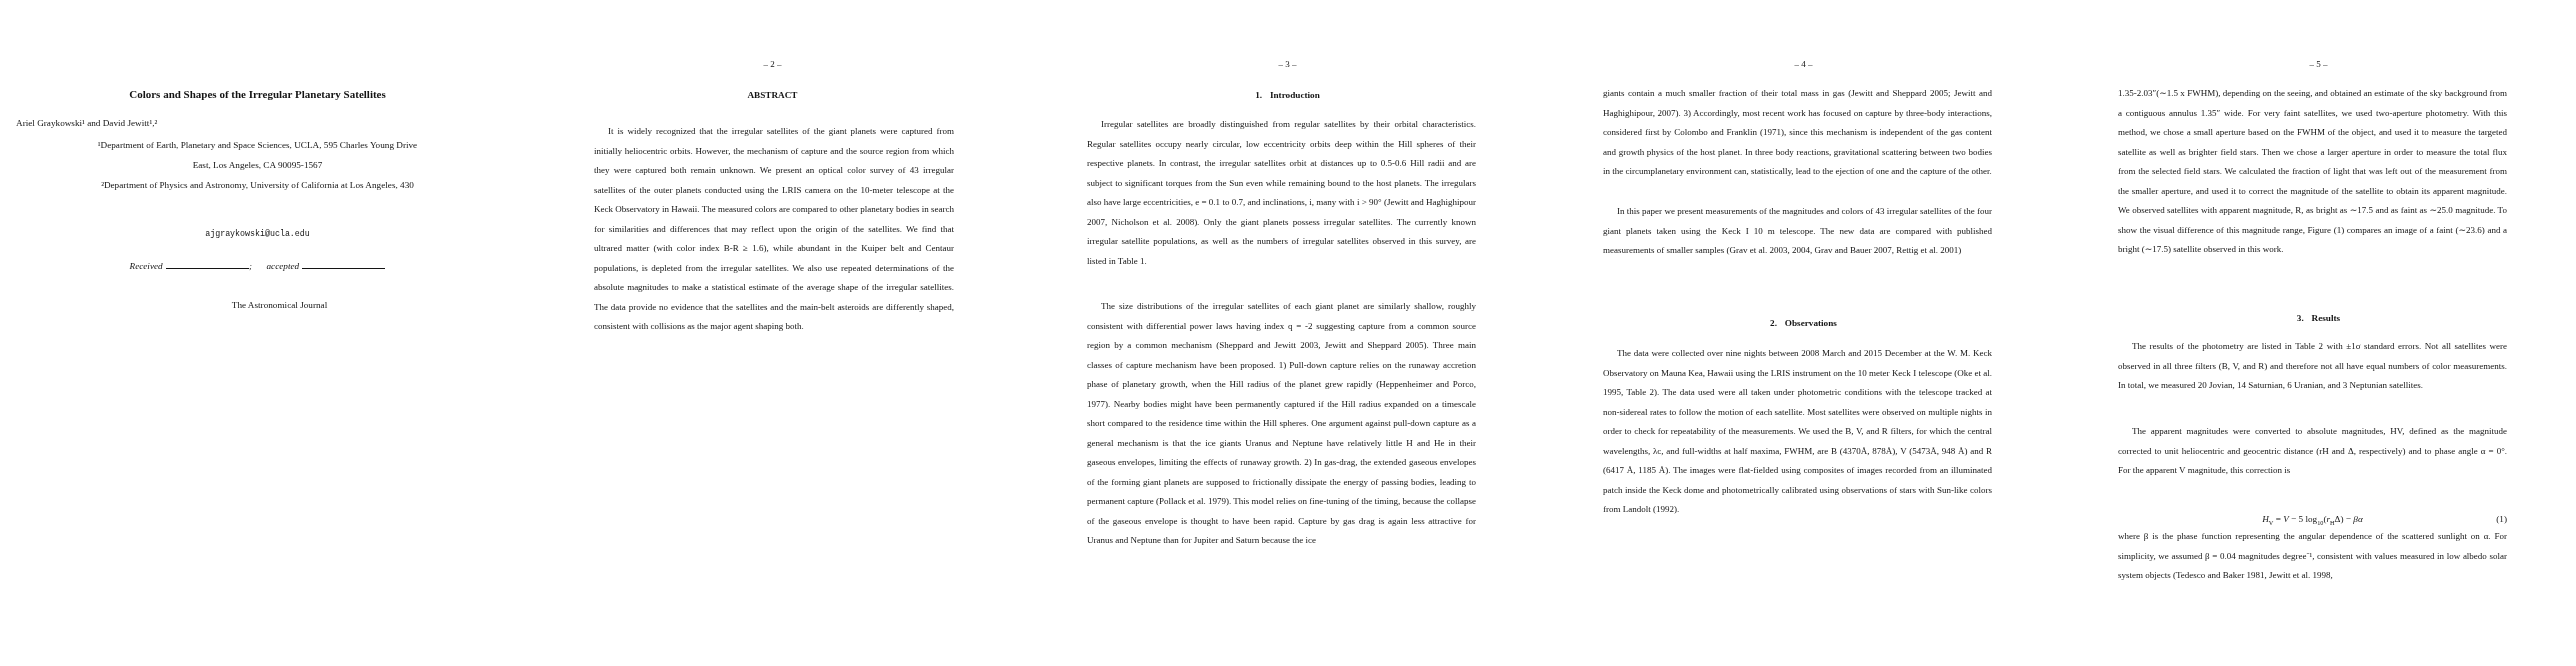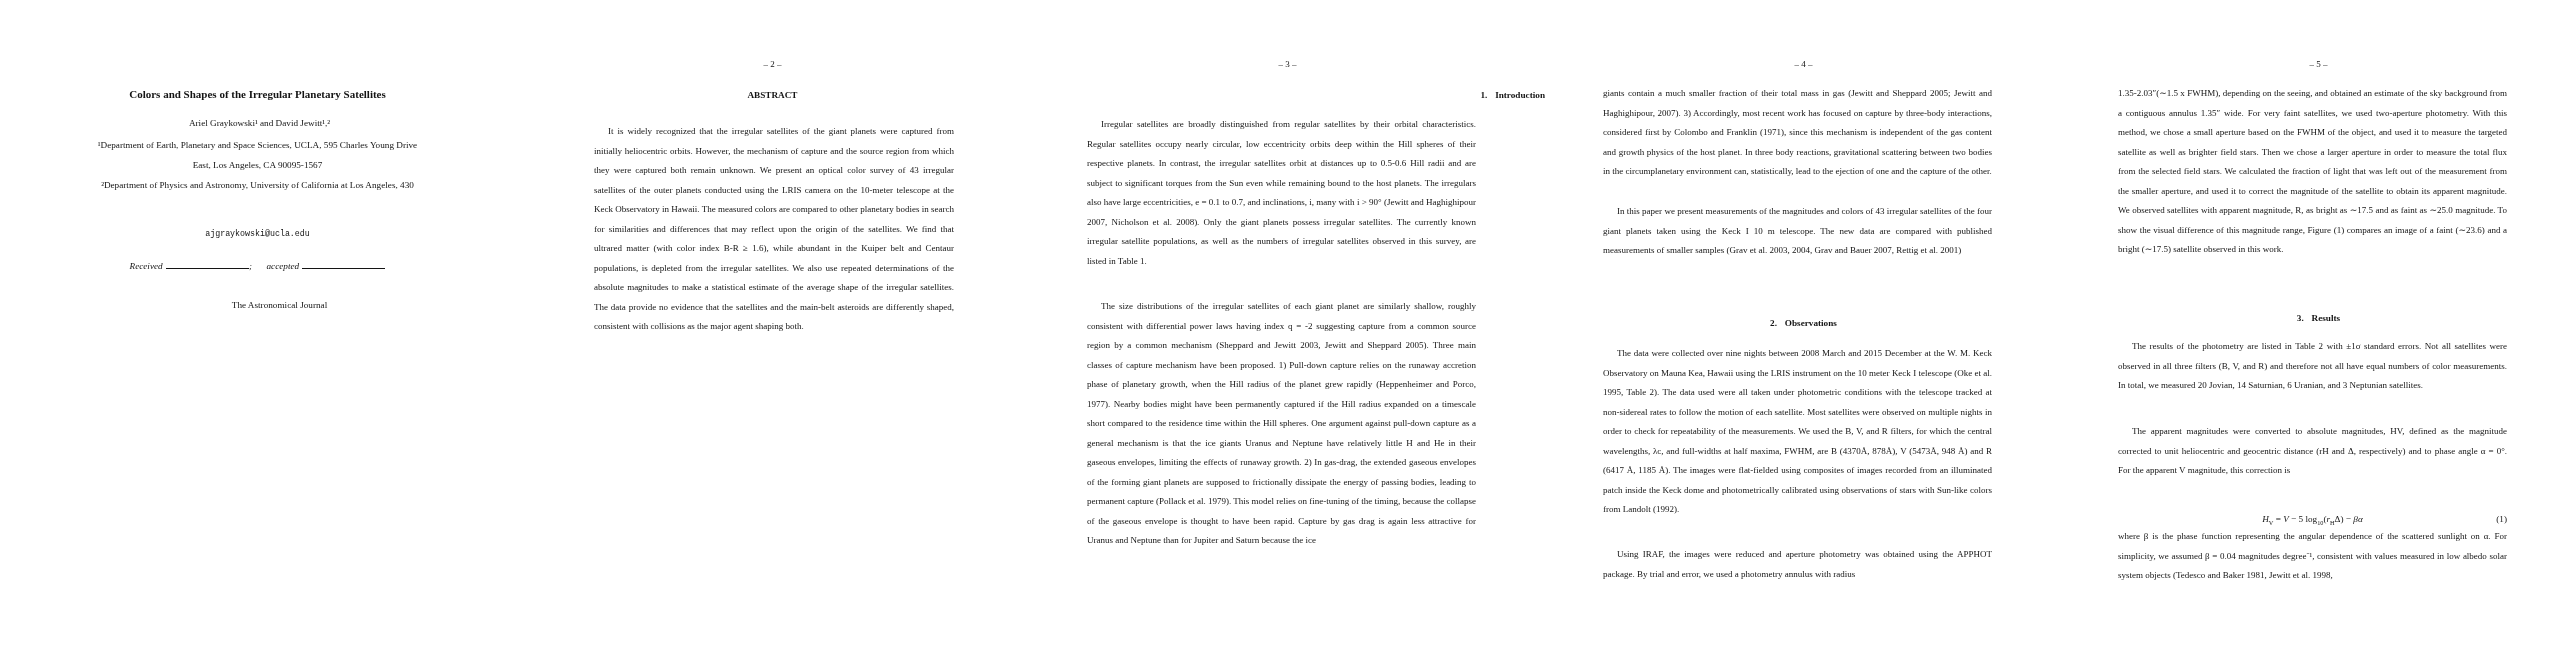--- a/index.html
+++ b/index.html
@@ -21,21 +21,21 @@
   }
 
   .pgnum { position:absolute; top:59px; left:0; right:0; text-align:center; font-size:9px; }
 
   .blk { position:absolute; font-size:9px; line-height:19.5px; }
   .just { text-align:justify; text-justify:inter-word; }
   .indent { text-indent:14px; }
 
   .title-blk { position:absolute; top:88px; left:33px; right:33px; text-align:center;
                font-size:11px; font-weight:bold; line-height:13.3px; }
-  .authors-blk { position:absolute; top:118px; left:4px; right:0; text-align:center; font-size:9.2px; }
+  .authors-blk { position:absolute; top:118px; left:16px; right:0; font-size:9.2px; }
   .affil-blk { position:absolute; top:135px; left:22px; right:22px; text-align:center;
                font-size:9.2px; line-height:20px; }
   .email-blk { position:absolute; top:229px; left:0; right:0; text-align:center;
                font-family:"Liberation Mono", monospace; font-size:8.3px; }
   .received-blk { position:absolute; top:260px; left:0; right:0; text-align:center; font-size:9.2px;font-style:italic; }
   .blank-line { display:inline-block; width:83px; border-bottom:0.7px solid #141414;
                 height:1em; vertical-align:baseline; margin-left:3.3px; }
   .journal-blk { position:absolute; top:300px; left:0; right:0; text-align:center; font-size:9.2px;padding-left:44px; }
 
   .sec-heading { position:absolute; left:0; right:0; text-align:center;
@@ -79,36 +79,35 @@
   </div>
 
   <div class="page p2">
     <div class="pgnum">– 2 –</div>
     <div class="sec-heading abstract-head">ABSTRACT</div>
     <div class="blk just indent abstract-body">It is widely recognized that the irregular satellites of the giant planets were captured from initially heliocentric orbits. However, the mechanism of capture and the source region from which they were captured both remain unknown. We present an optical color survey of 43 irregular satellites of the outer planets conducted using the LRIS camera on the 10-meter telescope at the Keck Observatory in Hawaii. The measured colors are compared to other planetary bodies in search for similarities and differences that may reflect upon the origin of the satellites. We find that ultrared matter (with color index B-R ≥ 1.6), while abundant in the Kuiper belt and Centaur populations, is depleted from the irregular satellites. We also use repeated determinations of the absolute magnitudes to make a statistical estimate of the average shape of the irregular satellites. The data provide no evidence that the satellites and the main-belt asteroids are differently shaped, consistent with collisions as the major agent shaping both.</div>
   </div>
 
   <div class="page p3">
     <div class="pgnum">– 3 –</div>
-    <div class="sec-heading" style="top:90px;text-align:right;">
+    <div class="sec-heading" style="top:90px;">
       <span>1.</span><span class="sec-title">Introduction</span>
     </div>
     <div class="blk just indent col" style="top:115px;">Irregular satellites are broadly distinguished from regular satellites by their orbital characteristics. Regular satellites occupy nearly circular, low eccentricity orbits deep within the Hill spheres of their respective planets. In contrast, the irregular satellites orbit at distances up to 0.5-0.6 Hill radii and are subject to significant torques from the Sun even while remaining bound to the host planets. The irregulars also have large eccentricities, e = 0.1 to 0.7, and inclinations, i, many with i &gt; 90° (Jewitt and Haghighipour 2007, Nicholson et al. 2008). Only the giant planets possess irregular satellites. The currently known irregular satellite populations, as well as the numbers of irregular satellites observed in this survey, are listed in Table 1.</div>
     <div class="blk just indent col" style="top:297px;">The size distributions of the irregular satellites of each giant planet are similarly shallow, roughly consistent with differential power laws having index q = -2 suggesting capture from a common source region by a common mechanism (Sheppard and Jewitt 2003, Jewitt and Sheppard 2005). Three main classes of capture mechanism have been proposed. 1) Pull-down capture relies on the runaway accretion phase of planetary growth, when the Hill radius of the planet grew rapidly (Heppenheimer and Porco, 1977). Nearby bodies might have been permanently captured if the Hill radius expanded on a timescale short compared to the residence time within the Hill spheres. One argument against pull-down capture as a general mechanism is that the ice giants Uranus and Neptune have relatively little H and He in their gaseous envelopes, limiting the effects of runaway growth. 2) In gas-drag, the extended gaseous envelopes of the forming giant planets are supposed to frictionally dissipate the energy of passing bodies, leading to permanent capture (Pollack et al. 1979). This model relies on fine-tuning of the timing, because the collapse of the gaseous envelope is thought to have been rapid. Capture by gas drag is again less attractive for Uranus and Neptune than for Jupiter and Saturn because the ice</div>
   </div>
 
   <div class="page p4">
     <div class="pgnum">– 4 –</div>
     <div class="blk just col" style="top:84px;">giants contain a much smaller fraction of their total mass in gas (Jewitt and Sheppard 2005; Jewitt and Haghighipour, 2007). 3) Accordingly, most recent work has focused on capture by three-body interactions, considered first by Colombo and Franklin (1971), since this mechanism is independent of the gas content and growth physics of the host planet. In three body reactions, gravitational scattering between two bodies in the circumplanetary environment can, statistically, lead to the ejection of one and the capture of the other.</div>
     <div class="blk just indent col" style="top:202px;">In this paper we present measurements of the magnitudes and colors of 43 irregular satellites of the four giant planets taken using the Keck I 10 m telescope. The new data are compared with published measurements of smaller samples (Grav et al. 2003, 2004, Grav and Bauer 2007, Rettig et al. 2001)</div>
     <div class="sec-heading" style="top:318px;">
       <span>2.</span><span class="sec-title">Observations</span>
     </div>
     <div class="blk just indent col" style="top:344px;">The data were collected over nine nights between 2008 March and 2015 December at the W. M. Keck Observatory on Mauna Kea, Hawaii using the LRIS instrument on the 10 meter Keck I telescope (Oke et al. 1995, Table 2). The data used were all taken under photometric conditions with the telescope tracked at non-sidereal rates to follow the motion of each satellite. Most satellites were observed on multiple nights in order to check for repeatability of the measurements. We used the B, V, and R filters, for which the central wavelengths, λc, and full-widths at half maxima, FWHM, are B (4370Å, 878Å), V (5473Å, 948 Å) and R (6417 Å, 1185 Å). The images were flat-fielded using composites of images recorded from an illuminated patch inside the Keck dome and photometrically calibrated using observations of stars with Sun-like colors from Landolt (1992).</div>
-    <div class="blk just indent col" style="top:545px;">Using IRAF, the images were reduced and aperture photometry was obtained using the APPHOT package. By trial and error, we used a photometry annulus with radius</div>
   </div>
 
   <div class="page p5">
     <div class="pgnum">– 5 –</div>
     <div class="blk just col" style="top:84px;">1.35-2.03″(∼1.5 x FWHM), depending on the seeing, and obtained an estimate of the sky background from a contiguous annulus 1.35″ wide. For very faint satellites, we used two-aperture photometry. With this method, we chose a small aperture based on the FWHM of the object, and used it to measure the targeted satellite as well as brighter field stars. Then we chose a larger aperture in order to measure the total flux from the selected field stars. We calculated the fraction of light that was left out of the measurement from the smaller aperture, and used it to correct the magnitude of the satellite to obtain its apparent magnitude. We observed satellites with apparent magnitude, R, as bright as ∼17.5 and as faint as ∼25.0 magnitude. To show the visual difference of this magnitude range, Figure (1) compares an image of a faint (∼23.6) and a bright (∼17.5) satellite observed in this work.</div>
     <div class="sec-heading" style="top:313px;">
       <span>3.</span><span class="sec-title">Results</span>
     </div>
     <div class="blk just indent col" style="top:337px;">The results of the photometry are listed in Table 2 with ±1σ standard errors. Not all satellites were observed in all three filters (B, V, and R) and therefore not all have equal numbers of color measurements. In total, we measured 20 Jovian, 14 Saturnian, 6 Uranian, and 3 Neptunian satellites.</div>
     <div class="blk just indent col" style="top:422px;">The apparent magnitudes were converted to absolute magnitudes, HV, defined as the magnitude corrected to unit heliocentric and geocentric distance (rH and Δ, respectively) and to phase angle α = 0°. For the apparent V magnitude, this correction is</div>

